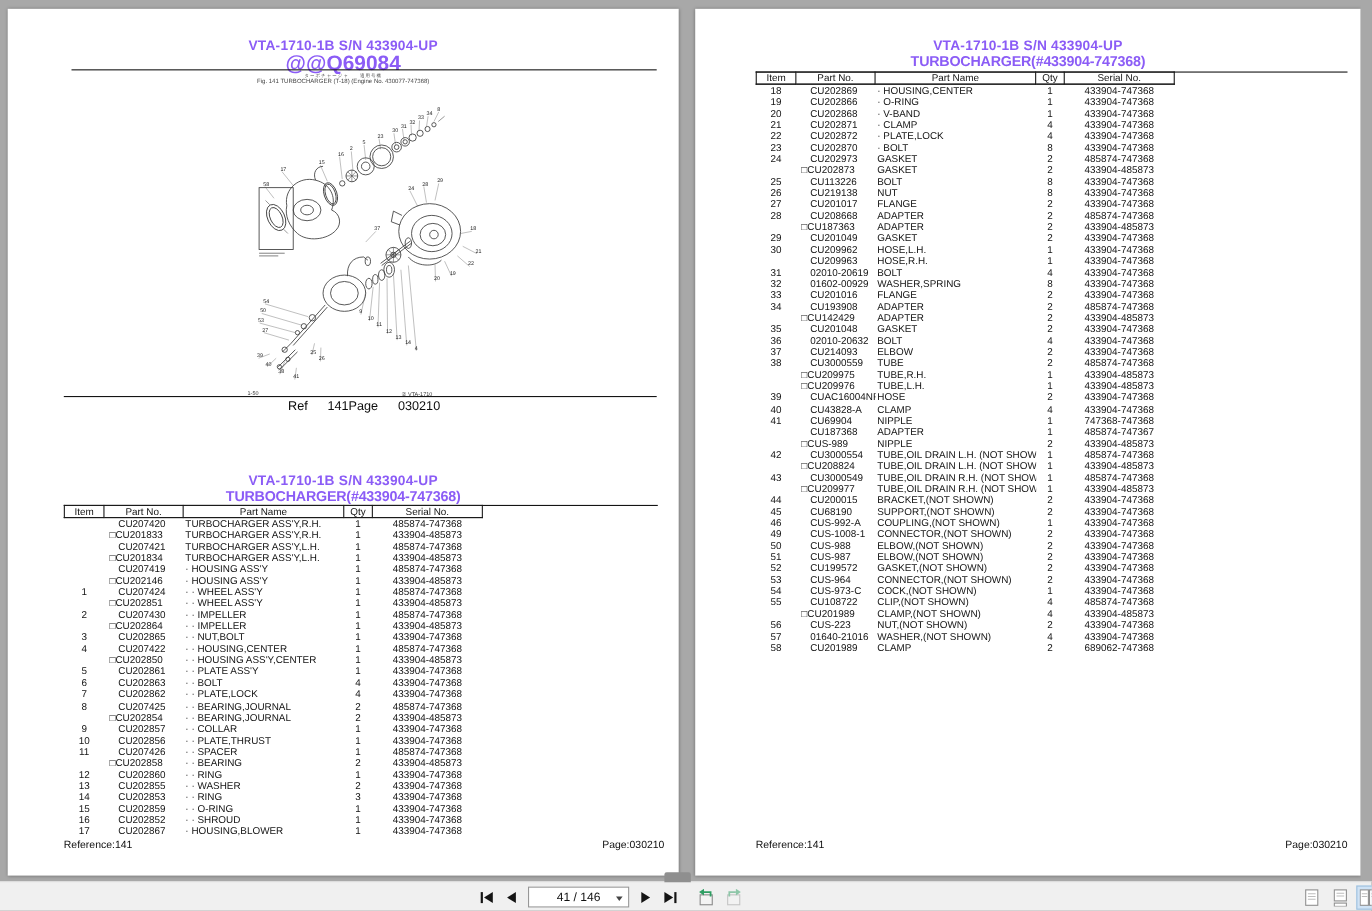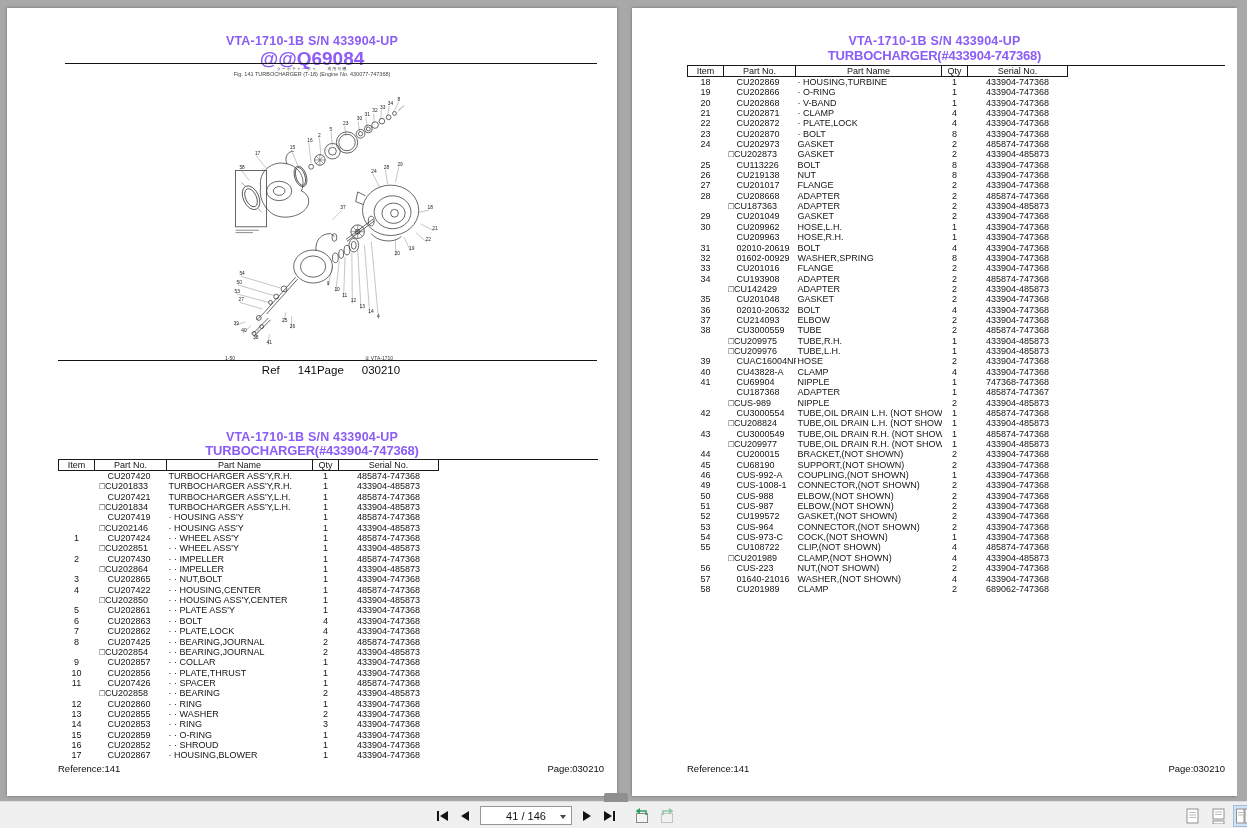--- a/index.html
+++ b/index.html
@@ -469,21 +469,21 @@
         <th>Part No.</th>
         <th>Part Name</th>
         <th>Qty</th>
         <th>Serial No.</th>
       </tr>
     </thead>
     <tbody>
         <tr>
           <td class="c0">18</td>
           <td class="c1">CU202869</td>
-          <td class="c2">· HOUSING,TURBINE</td>
+          <td class="c2">· HOUSING,CENTER</td>
           <td class="c3">1</td>
           <td class="c4">433904-747368</td>
         </tr>
         <tr>
           <td class="c0">19</td>
           <td class="c1">CU202866</td>
           <td class="c2">· O-RING</td>
           <td class="c3">1</td>
           <td class="c4">433904-747368</td>
         </tr>

